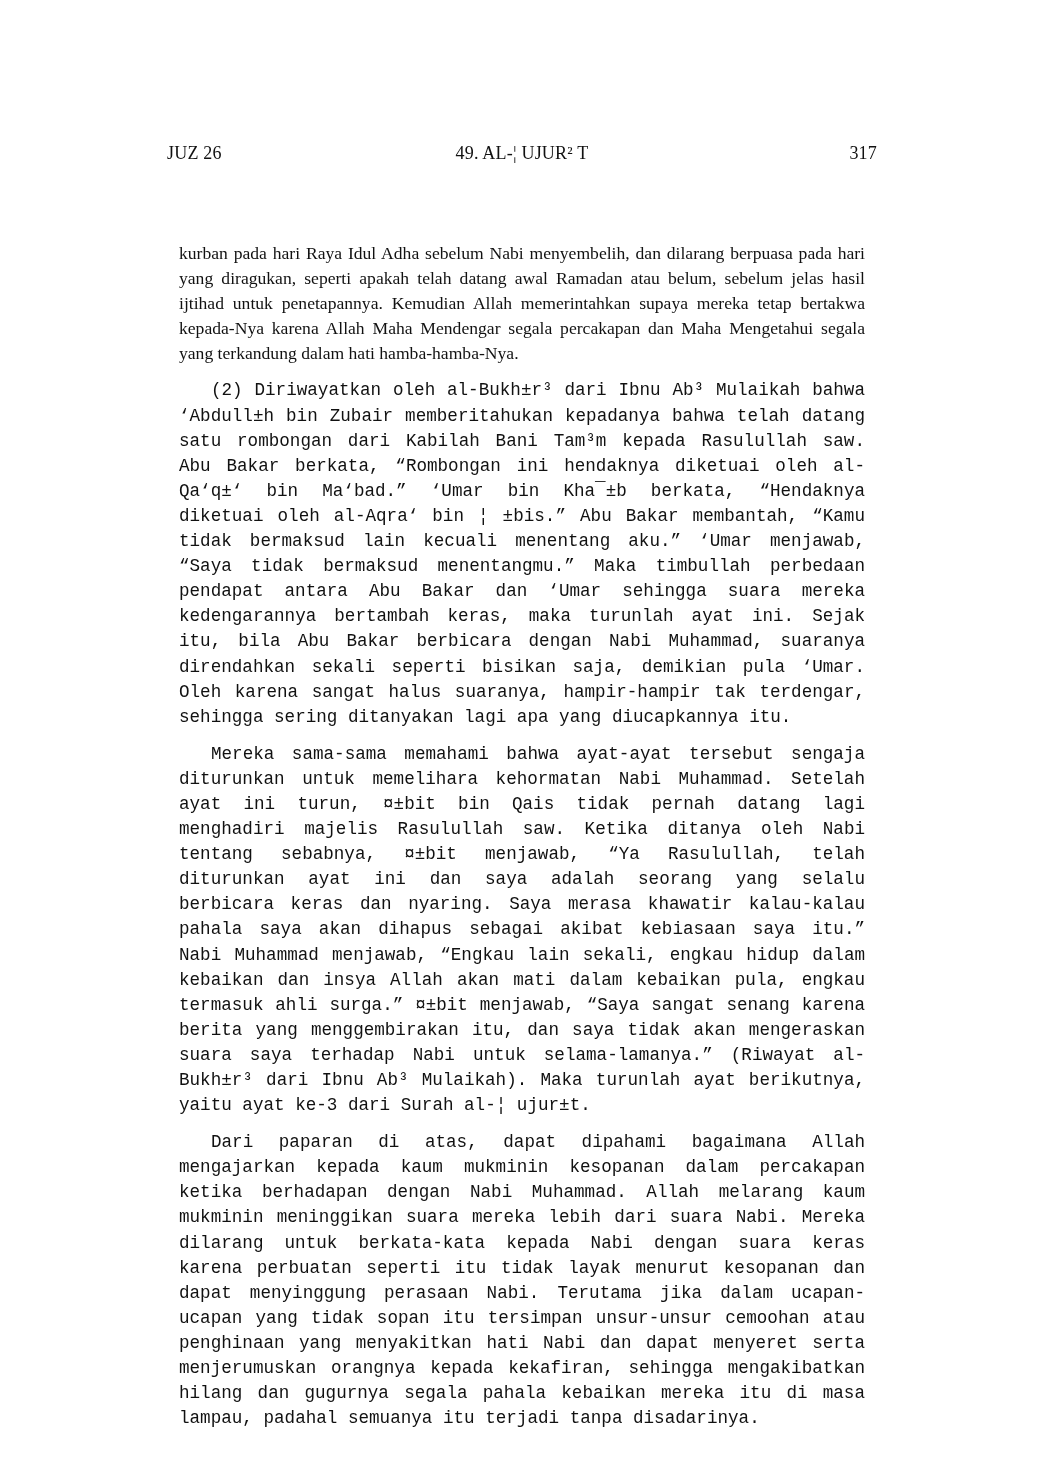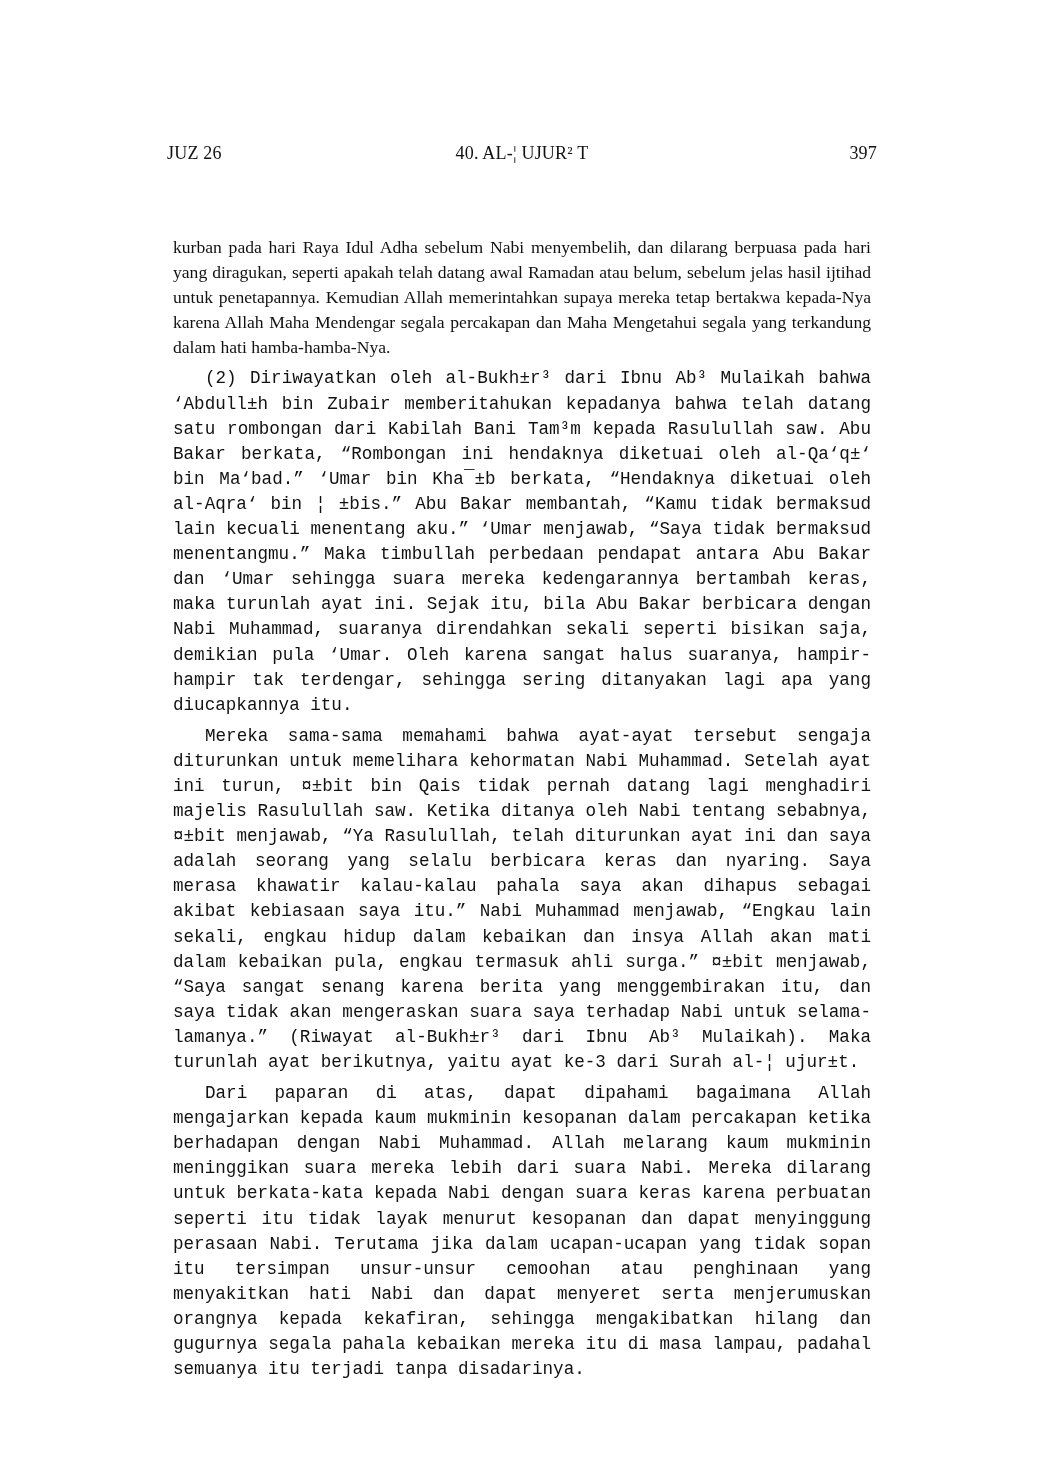--- a/index.html
+++ b/index.html
@@ -35,36 +35,36 @@
     position: absolute;
     top: 229px;
     left: 167px;
     right: 161px;
     font-size: 17.6px;
     line-height: 25.1px;
     text-align: justify;
     text-justify: inter-word;
   }
   .page-body p {
-    margin: 6px;
+    margin: 12px;
   }
   .page-body p.indent {
     text-indent: 32px;
     font-family: Liberation Mono, monospace;
   }
 </style>
 </head>
 <body>
 
 <div class="page">
 
   <div class="page-header">
     <span class="header-left">JUZ 26</span>
-    <span class="header-center">40. AL-¦ UJUR² T</span>
-    <span class="header-right">397</span>
+    <span class="header-center">49. AL-¦ UJUR² T</span>
+    <span class="header-right">317</span>
   </div>
 
   <div class="page-body">
     <p class="no-indent">kurban pada hari Raya Idul Adha sebelum Nabi menyembelih, dan dilarang berpuasa pada hari yang diragukan, seperti apakah telah datang awal Ramadan atau belum, sebelum jelas hasil ijtihad untuk penetapannya. Kemudian Allah memerintahkan supaya mereka tetap bertakwa kepada-Nya karena Allah Maha Mendengar segala percakapan dan Maha Mengetahui segala yang terkandung dalam hati hamba-hamba-Nya.</p>
     <p class="indent">(2) Diriwayatkan oleh al-Bukh±r³ dari Ibnu Ab³ Mulaikah bahwa ‘Abdull±h bin Zubair memberitahukan kepadanya bahwa telah datang satu rombongan dari Kabilah Bani Tam³m kepada Rasulullah saw. Abu Bakar berkata, “Rombongan ini hendaknya diketuai oleh al-Qa‘q±‘ bin Ma‘bad.” ‘Umar bin Kha¯±b berkata, “Hendaknya diketuai oleh al-Aqra‘ bin ¦ ±bis.” Abu Bakar membantah, “Kamu tidak bermaksud lain kecuali menentang aku.” ‘Umar menjawab, “Saya tidak bermaksud menentangmu.” Maka timbullah perbedaan pendapat antara Abu Bakar dan ‘Umar sehingga suara mereka kedengarannya bertambah keras, maka turunlah ayat ini. Sejak itu, bila Abu Bakar berbicara dengan Nabi Muhammad, suaranya direndahkan sekali seperti bisikan saja, demikian pula ‘Umar. Oleh karena sangat halus suaranya, hampir-hampir tak terdengar, sehingga sering ditanyakan lagi apa yang diucapkannya itu.</p>
     <p class="indent">Mereka sama-sama memahami bahwa ayat-ayat tersebut sengaja diturunkan untuk memelihara kehormatan Nabi Muhammad. Setelah ayat ini turun, ¤±bit bin Qais tidak pernah datang lagi menghadiri majelis Rasulullah saw. Ketika ditanya oleh Nabi tentang sebabnya, ¤±bit menjawab, “Ya Rasulullah, telah diturunkan ayat ini dan saya adalah seorang yang selalu berbicara keras dan nyaring. Saya merasa khawatir kalau-kalau pahala saya akan dihapus sebagai akibat kebiasaan saya itu.” Nabi Muhammad menjawab, “Engkau lain sekali, engkau hidup dalam kebaikan dan insya Allah akan mati dalam kebaikan pula, engkau termasuk ahli surga.” ¤±bit menjawab, “Saya sangat senang karena berita yang menggembirakan itu, dan saya tidak akan mengeraskan suara saya terhadap Nabi untuk selama-lamanya.” (Riwayat al-Bukh±r³ dari Ibnu Ab³ Mulaikah). Maka turunlah ayat berikutnya, yaitu ayat ke-3 dari Surah al-¦ ujur±t.</p>
     <p class="indent">Dari paparan di atas, dapat dipahami bagaimana Allah mengajarkan kepada kaum mukminin kesopanan dalam percakapan ketika berhadapan dengan Nabi Muhammad. Allah melarang kaum mukminin meninggikan suara mereka lebih dari suara Nabi. Mereka dilarang untuk berkata-kata kepada Nabi dengan suara keras karena perbuatan seperti itu tidak layak menurut kesopanan dan dapat menyinggung perasaan Nabi. Terutama jika dalam ucapan-ucapan yang tidak sopan itu tersimpan unsur-unsur cemoohan atau penghinaan yang menyakitkan hati Nabi dan dapat menyeret serta menjerumuskan orangnya kepada kekafiran, sehingga mengakibatkan hilang dan gugurnya segala pahala kebaikan mereka itu di masa lampau, padahal semuanya itu terjadi tanpa disadarinya.</p>
   </div>
 
 </div>

